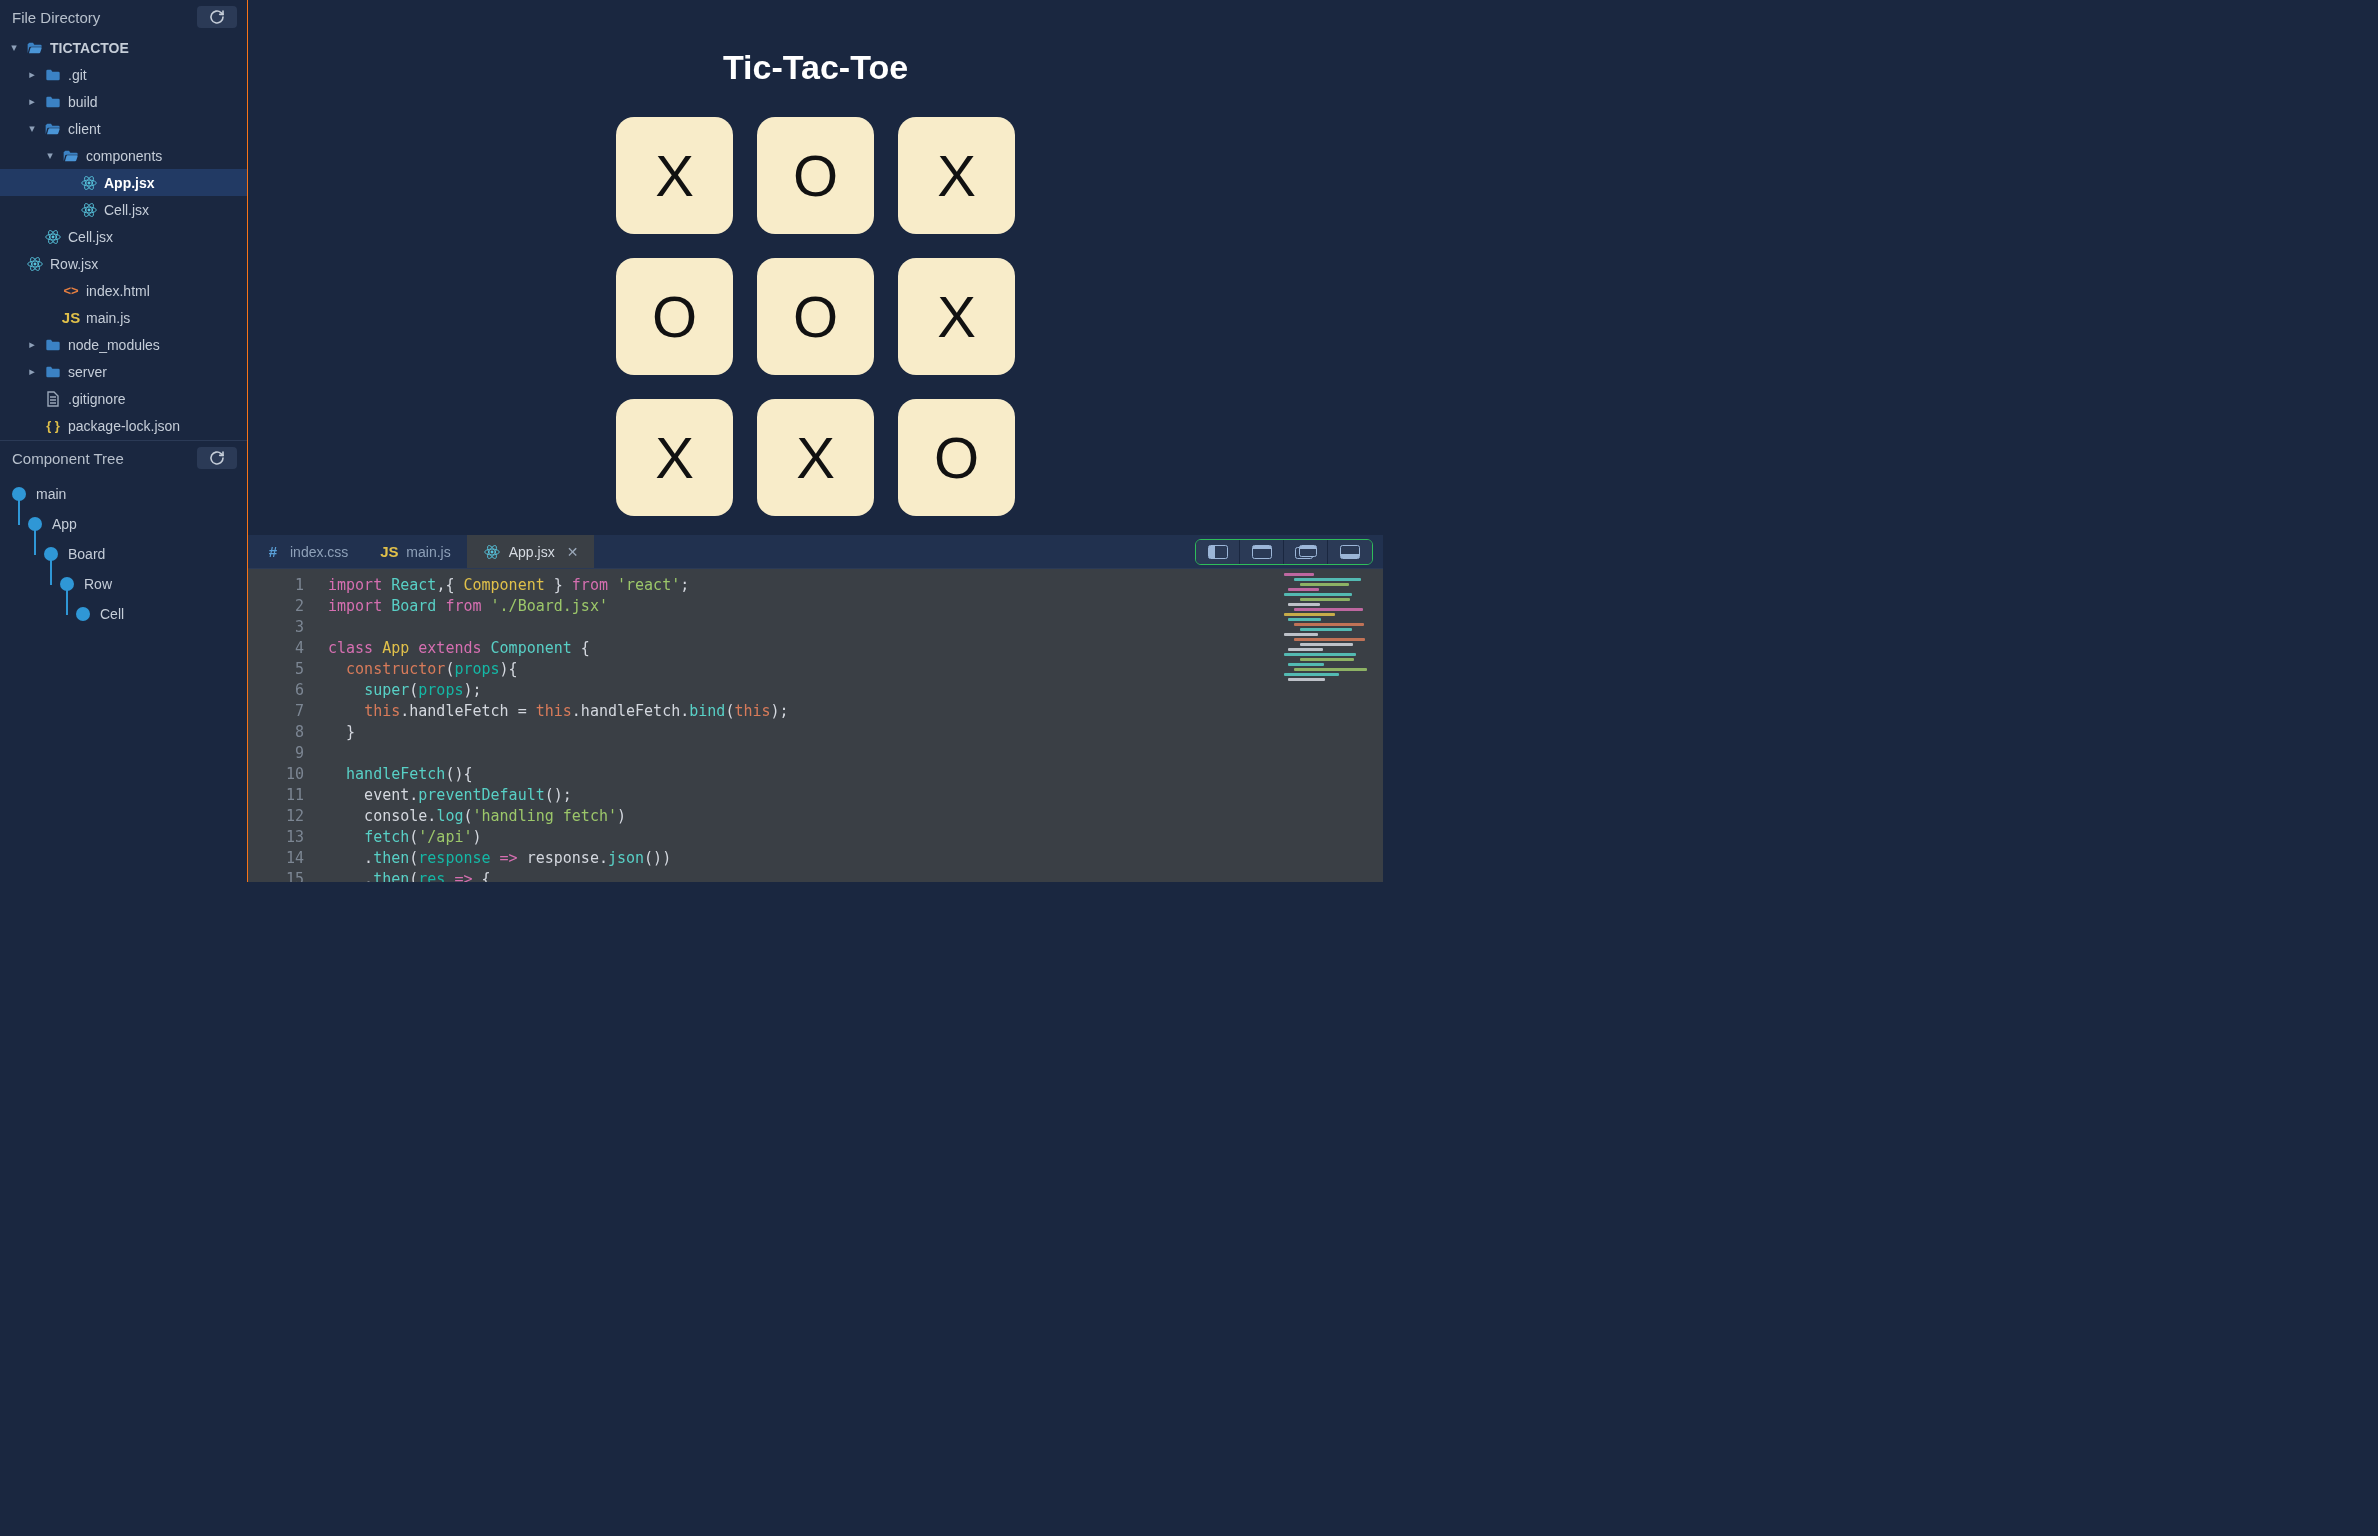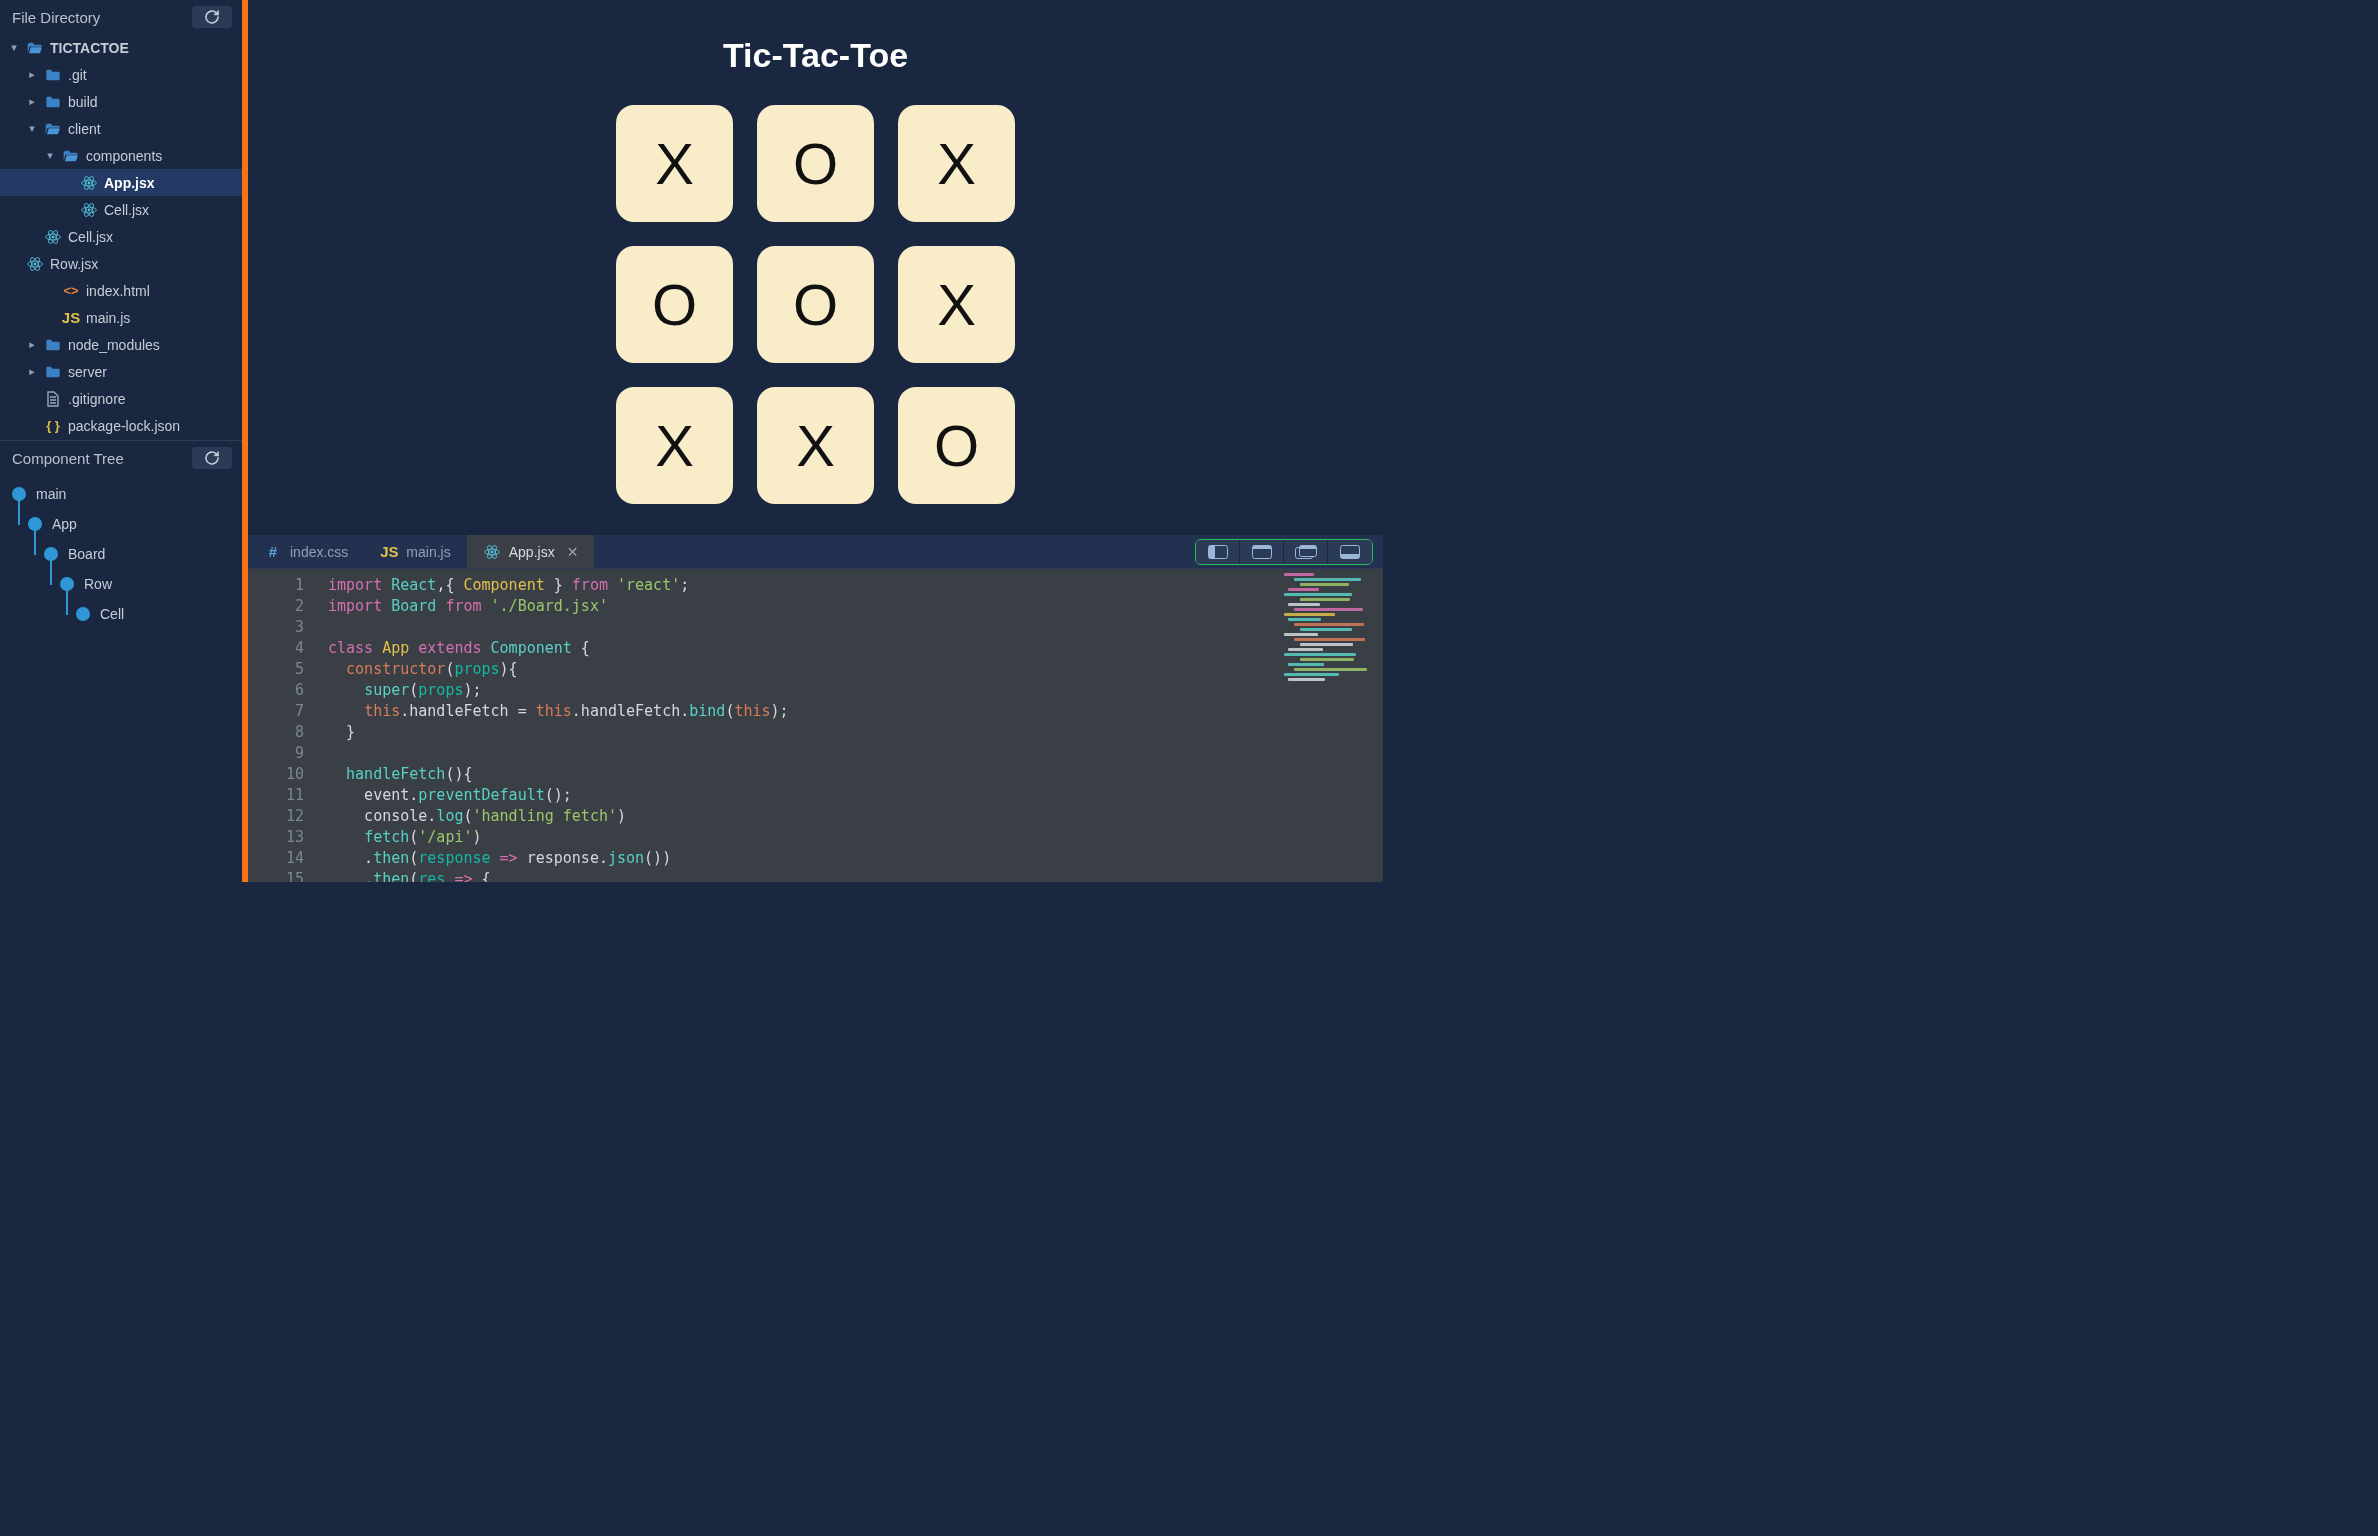--- a/index.html
+++ b/index.html
@@ -17,21 +17,21 @@
     width: 100%;
     height: 100%;
   }
   
   .sidebar {
     width: 248px;
     min-width: 248px;
     background: #1a2740;
     display: flex;
     flex-direction: column;
-    border-right: 6px solid #f97316;
+    border-right: 1px solid #f97316;
   }
   .panel-header {
     display: flex;
     align-items: center;
     justify-content: space-between;
     padding: 6px 10px 6px 12px;
     font-size: 15px;
     color: #b7c0cc;
     background: #1a2740;
   }
@@ -117,21 +117,21 @@
     display: flex;
     flex-direction: column;
     overflow: hidden;
   }
   .preview {
     flex: 0 0 535px;
     background: #1a2740;
     display: flex;
     flex-direction: column;
     align-items: center;
-    padding-top: 36px;
+    padding-top: 48px;
   }
   .preview-title {
     color: #ffffff;
     font-size: 34px;
     font-weight: 700;
     margin-bottom: 30px;
   }
   .board {
     display: grid;
     grid-template-columns: repeat(3, 117px);

